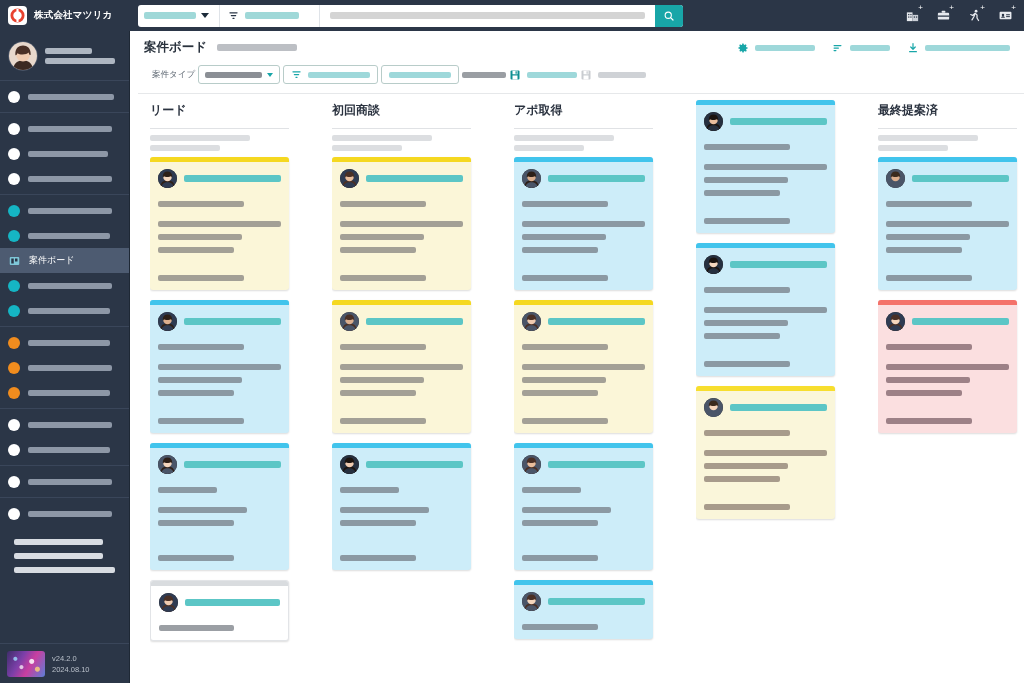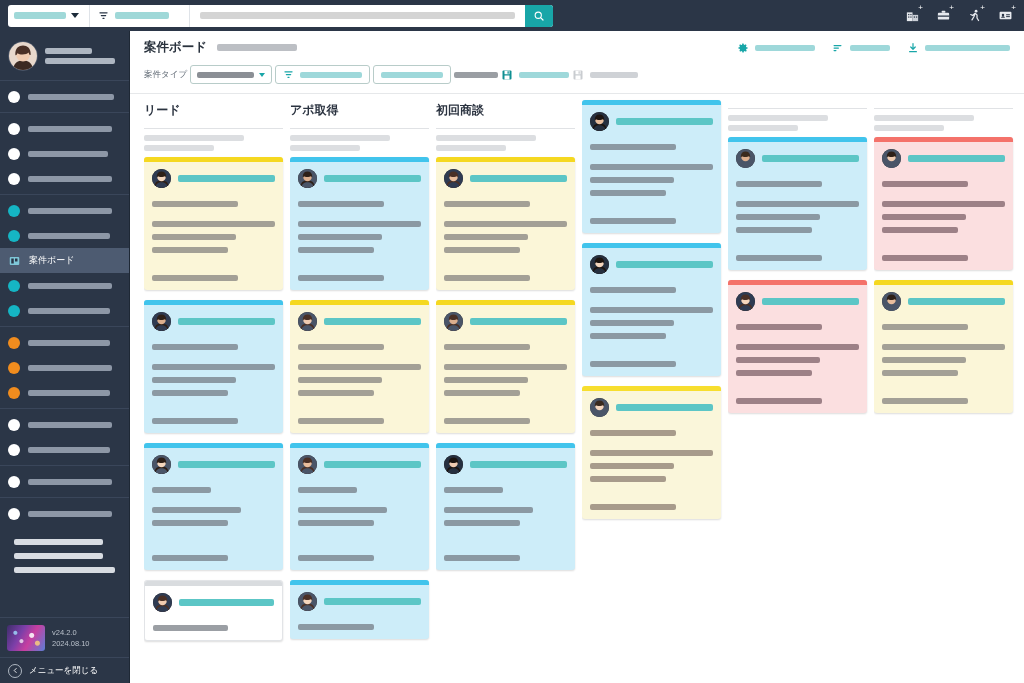--- a/index.html
+++ b/index.html
@@ -94,42 +94,42 @@
 
   .page-head { padding: 8px 0 0 14px; }
   .page-head-row { display: flex; align-items: center; gap: 10px; }
   .page-title { font-size: 12.5px; font-weight: bold; color: #29323d; white-space: nowrap; }
   .page-title-bar { height: 7px; width: 80px; border-radius: 2px; background: #bcbfc4; }
   .head-tools { margin-left: auto; display: flex; align-items: center; gap: 17px; padding-right: 14px; }
   .tool { display: flex; align-items: center; gap: 6px; }
   .tool .bar { height: 6px; border-radius: 2px; background: #9ed8da; }
 
   .filter-bar {
-    margin: 0 0 0 0; padding: 9px 14px 9px 14px; display: flex; align-items: center; gap: 3px;
+    margin: 0 0 0 8px; padding: 9px 14px 9px 14px; display: flex; align-items: center; gap: 3px;
     border-bottom: 1px solid #e6e8ea; background: #ffffff;
   }
   .fb-label { font-size: 8.5px; color: #5c6671; white-space: nowrap; }
   .fb-select {
     width: 82px; height: 19px; border: 1px solid #b8ccc9; border-radius: 3px; background: #fff;
     display: flex; align-items: center; gap: 5px; padding: 0 6px;
   }
   .fb-select .bar { height: 6px; flex: 1; border-radius: 2px; background: #8b8f95; }
   .caret-sm { width: 0; height: 0; border-left: 3.5px solid transparent; border-right: 3.5px solid transparent; border-top: 4.5px solid #18a6a8; }
   .fb-box {
     height: 19px; border: 1px solid #b8ccc9; border-radius: 3px; background: #fff;
     display: flex; align-items: center; gap: 6px; padding: 0 7px;
   }
   .fb-box .bar { height: 6px; border-radius: 2px; background: #9ed8da; }
   .fb-plain { height: 6px; border-radius: 2px; background: #9a9ea3; }
   .fb-save { display: flex; align-items: center; gap: 6px; }
   .fb-save .bar { height: 6px; border-radius: 2px; background: #9ed8da; }
   .fb-save .bar.gray { background: #cfd2d6; }
 
   
-  .board { flex: 1; display: flex; min-height: 0; overflow: hidden; padding-left: 14px; }
+  .board { flex: 1; display: flex; min-height: 0; overflow: hidden; padding-left: 20px; gap: 36px; }
   .col { width: 146px; flex: 0 0 146px; display: flex; flex-direction: column; min-height: 0; }
   .col-head { padding: 8px 0 0 0; }
   .col-title { font-size: 12px; font-weight: bold; color: #2b3340; height: 20px; white-space: nowrap; }
   .col-rule { height: 1px; background: #e0e2e5; margin: 6px 7px 6px 0; }
   .col-sub { display: flex; flex-direction: column; gap: 4px; padding-right: 7px; }
   .col-sub .bar { height: 6px; border-radius: 2px; background: #dcdee1; }
   .col-body { flex: 1; padding-top: 6px; display: flex; flex-direction: column; gap: 10px; overflow: hidden; padding-right: 7px; }
 
   .card { border-radius: 3px; overflow: hidden; position: relative; box-shadow: 0 1px 2px rgba(0,0,0,.14); }
   .card-strip { height: 5px; width: 100%; }
@@ -157,20 +157,30 @@
   .card.white .card-lines .bar { background: #9b9fa4; }
 
   .avatar-svg { display: block; width: 100%; height: 100%; }
 </style>
 </head>
 <body>
 
 <div id="app">
 
   <div class="topbar">
+    <div class="brand">
+      <span class="brand-logo">
+        <svg width="15" height="15" viewBox="0 0 24 24" aria-hidden="true">
+          <circle cx="12" cy="12" r="9" fill="none" stroke="#e8422f" stroke-width="4.5"></circle>
+          <rect x="10.3" y="1.5" width="3.4" height="7" fill="#ffffff"></rect>
+          <rect x="10.3" y="15.5" width="3.4" height="7" fill="#ffffff"></rect>
+        </svg>
+      </span>
+      <span class="brand-name">株式会社マツリカ</span>
+    </div>
 
     <div class="search-wrap">
       <div class="sw-select">
         <span class="bar"></span>
         <span class="caret"></span>
       </div>
       <div class="sw-filter">
         <svg width="11" height="11" viewBox="0 0 24 24" aria-hidden="true">
           <rect x="3" y="5" width="18" height="2.4" rx="1.2" fill="#2b3647"></rect>
           <rect x="6" y="11" width="12" height="2.4" rx="1.2" fill="#2b3647"></rect>
@@ -350,28 +360,20 @@
       <div class="sb-spacer"></div>
 
       <div class="sb-version">
         <span class="sb-thumb"></span>
         <span class="sb-ver-text">
           <span>v24.2.0</span>
           <span>2024.08.10</span>
         </span>
       </div>
 
-      <div class="sb-close">
-        <span class="sb-close-circ">
-          <svg width="7" height="7" viewBox="0 0 24 24" aria-hidden="true">
-            <polyline points="14.5,5 7.5,12 14.5,19" fill="none" stroke="#ffffff" stroke-width="3" stroke-linecap="round" stroke-linejoin="round"></polyline>
-          </svg>
-        </span>
-        <span class="sb-close-label">メニューを閉じる</span>
-      </div>
     </div>
 
     <div class="main">
 
       <div class="page-head">
         <div class="page-head-row">
           <span class="page-title">案件ボード</span>
           <span class="page-title-bar"></span>
 
           <span class="head-tools">
@@ -538,20 +540,104 @@
                   </div>
                   <div class="card-lines">
                     <span class="bar" style="width: 62%; margin-bottom: 0px;"></span>
                   </div>
                 </div>
               </div>
             </div>
           </div>
           <div class="col">
             <div class="col-head">
+              <div class="col-title">初回商談</div>
+              <div class="col-rule"></div>
+              <div class="col-sub">
+                <span class="bar" style="width: 72%;"></span>
+                <span class="bar" style="width: 50%;"></span>
+              </div>
+            </div>
+            <div class="col-body">
+              <div class="card yellow">
+                <div class="card-strip"></div>
+                <div class="card-inner">
+                  <div class="card-top">
+                    <span class="card-avatar">
+                      <svg class="avatar-svg" viewBox="0 0 40 40" aria-hidden="true">
+                        <rect width="40" height="40" fill="#2f3b52"></rect>
+                        <path d="M5 40c0-11 4-16 15-16s15 5 15 16z" fill="#4a3026"></path>
+                        <path d="M7 40c0-8 6-12 13-12s13 4 13 12z" fill="#2f3b52"></path>
+                        <circle cx="20" cy="17" r="9" fill="#e9bd9c"></circle>
+                        <path d="M10 16c0-7 4-11 10-11s10 4 10 11c0 2-1.5 1.5-2.5-1.5-2 2.5-13 3-15 .5-.5 2.5-2.5 3.5-2.5 1z" fill="#4a3026"></path>
+                      </svg>
+                    </span>
+                    <span class="card-title-bar"></span>
+                  </div>
+                  <div class="card-lines">
+                    <span class="bar" style="width: 70%; margin-bottom: 14px;"></span>
+                    <span class="bar" style="width: 100%; margin-bottom: 7px;"></span>
+                    <span class="bar" style="width: 68%; margin-bottom: 7px;"></span>
+                    <span class="bar" style="width: 62%; margin-bottom: 22px;"></span>
+                    <span class="bar" style="width: 70%; margin-bottom: 0px;"></span>
+                  </div>
+                </div>
+              </div>
+              <div class="card yellow">
+                <div class="card-strip"></div>
+                <div class="card-inner">
+                  <div class="card-top">
+                    <span class="card-avatar">
+                      <svg class="avatar-svg" viewBox="0 0 40 40" aria-hidden="true">
+                        <rect width="40" height="40" fill="#4a5568"></rect>
+                        <path d="M5 40c0-11 4-16 15-16s15 5 15 16z" fill="#4a3026"></path>
+                        <path d="M7 40c0-8 6-12 13-12s13 4 13 12z" fill="#4a5568"></path>
+                        <circle cx="20" cy="17" r="9" fill="#dcae8d"></circle>
+                        <path d="M10 16c0-7 4-11 10-11s10 4 10 11c0 2-1.5 1.5-2.5-1.5-2 2.5-13 3-15 .5-.5 2.5-2.5 3.5-2.5 1z" fill="#4a3026"></path>
+                      </svg>
+                    </span>
+                    <span class="card-title-bar"></span>
+                  </div>
+                  <div class="card-lines">
+                    <span class="bar" style="width: 70%; margin-bottom: 14px;"></span>
+                    <span class="bar" style="width: 100%; margin-bottom: 7px;"></span>
+                    <span class="bar" style="width: 68%; margin-bottom: 7px;"></span>
+                    <span class="bar" style="width: 62%; margin-bottom: 22px;"></span>
+                    <span class="bar" style="width: 70%; margin-bottom: 0px;"></span>
+                  </div>
+                </div>
+              </div>
+              <div class="card blue">
+                <div class="card-strip"></div>
+                <div class="card-inner">
+                  <div class="card-top">
+                    <span class="card-avatar">
+                      <svg class="avatar-svg" viewBox="0 0 40 40" aria-hidden="true">
+                        <rect width="40" height="40" fill="#26303f"></rect>
+                        <path d="M5 40c0-11 4-16 15-16s15 5 15 16z" fill="#1c1410"></path>
+                        <path d="M7 40c0-8 6-12 13-12s13 4 13 12z" fill="#26303f"></path>
+                        <circle cx="20" cy="17" r="9" fill="#f0cbb0"></circle>
+                        <path d="M10 16c0-7 4-11 10-11s10 4 10 11c0 2-1.5 1.5-2.5-1.5-2 2.5-13 3-15 .5-.5 2.5-2.5 3.5-2.5 1z" fill="#1c1410"></path>
+                      </svg>
+                    </span>
+                    <span class="card-title-bar"></span>
+                  </div>
+                  <div class="card-lines">
+                    <span class="bar" style="width: 48%; margin-bottom: 14px;"></span>
+                    <span class="bar" style="width: 72%; margin-bottom: 7px;"></span>
+                    <span class="bar" style="width: 62%; margin-bottom: 7px;"></span>
+                    <span class="bar" style="height: 0px; margin-bottom: 22px;"></span>
+                    <span class="bar" style="width: 62%; margin-bottom: 0px;"></span>
+                  </div>
+                </div>
+              </div>
+            </div>
+          </div>
+          <div class="col">
+            <div class="col-head">
               <div class="col-title">アポ取得</div>
               <div class="col-rule"></div>
               <div class="col-sub">
                 <span class="bar" style="width: 72%;"></span>
                 <span class="bar" style="width: 50%;"></span>
               </div>
             </div>
             <div class="col-body">
               <div class="card blue">
                 <div class="card-strip"></div>
@@ -641,104 +727,20 @@
                     <span class="card-title-bar"></span>
                   </div>
                   <div class="card-lines">
                     <span class="bar" style="width: 62%; margin-bottom: 0px;"></span>
                   </div>
                 </div>
               </div>
             </div>
           </div>
           <div class="col">
-            <div class="col-head">
-              <div class="col-title">初回商談</div>
-              <div class="col-rule"></div>
-              <div class="col-sub">
-                <span class="bar" style="width: 72%;"></span>
-                <span class="bar" style="width: 50%;"></span>
-              </div>
-            </div>
-            <div class="col-body">
-              <div class="card yellow">
-                <div class="card-strip"></div>
-                <div class="card-inner">
-                  <div class="card-top">
-                    <span class="card-avatar">
-                      <svg class="avatar-svg" viewBox="0 0 40 40" aria-hidden="true">
-                        <rect width="40" height="40" fill="#2f3b52"></rect>
-                        <path d="M5 40c0-11 4-16 15-16s15 5 15 16z" fill="#4a3026"></path>
-                        <path d="M7 40c0-8 6-12 13-12s13 4 13 12z" fill="#2f3b52"></path>
-                        <circle cx="20" cy="17" r="9" fill="#e9bd9c"></circle>
-                        <path d="M10 16c0-7 4-11 10-11s10 4 10 11c0 2-1.5 1.5-2.5-1.5-2 2.5-13 3-15 .5-.5 2.5-2.5 3.5-2.5 1z" fill="#4a3026"></path>
-                      </svg>
-                    </span>
-                    <span class="card-title-bar"></span>
-                  </div>
-                  <div class="card-lines">
-                    <span class="bar" style="width: 70%; margin-bottom: 14px;"></span>
-                    <span class="bar" style="width: 100%; margin-bottom: 7px;"></span>
-                    <span class="bar" style="width: 68%; margin-bottom: 7px;"></span>
-                    <span class="bar" style="width: 62%; margin-bottom: 22px;"></span>
-                    <span class="bar" style="width: 70%; margin-bottom: 0px;"></span>
-                  </div>
-                </div>
-              </div>
-              <div class="card yellow">
-                <div class="card-strip"></div>
-                <div class="card-inner">
-                  <div class="card-top">
-                    <span class="card-avatar">
-                      <svg class="avatar-svg" viewBox="0 0 40 40" aria-hidden="true">
-                        <rect width="40" height="40" fill="#4a5568"></rect>
-                        <path d="M5 40c0-11 4-16 15-16s15 5 15 16z" fill="#4a3026"></path>
-                        <path d="M7 40c0-8 6-12 13-12s13 4 13 12z" fill="#4a5568"></path>
-                        <circle cx="20" cy="17" r="9" fill="#dcae8d"></circle>
-                        <path d="M10 16c0-7 4-11 10-11s10 4 10 11c0 2-1.5 1.5-2.5-1.5-2 2.5-13 3-15 .5-.5 2.5-2.5 3.5-2.5 1z" fill="#4a3026"></path>
-                      </svg>
-                    </span>
-                    <span class="card-title-bar"></span>
-                  </div>
-                  <div class="card-lines">
-                    <span class="bar" style="width: 70%; margin-bottom: 14px;"></span>
-                    <span class="bar" style="width: 100%; margin-bottom: 7px;"></span>
-                    <span class="bar" style="width: 68%; margin-bottom: 7px;"></span>
-                    <span class="bar" style="width: 62%; margin-bottom: 22px;"></span>
-                    <span class="bar" style="width: 70%; margin-bottom: 0px;"></span>
-                  </div>
-                </div>
-              </div>
-              <div class="card blue">
-                <div class="card-strip"></div>
-                <div class="card-inner">
-                  <div class="card-top">
-                    <span class="card-avatar">
-                      <svg class="avatar-svg" viewBox="0 0 40 40" aria-hidden="true">
-                        <rect width="40" height="40" fill="#26303f"></rect>
-                        <path d="M5 40c0-11 4-16 15-16s15 5 15 16z" fill="#1c1410"></path>
-                        <path d="M7 40c0-8 6-12 13-12s13 4 13 12z" fill="#26303f"></path>
-                        <circle cx="20" cy="17" r="9" fill="#f0cbb0"></circle>
-                        <path d="M10 16c0-7 4-11 10-11s10 4 10 11c0 2-1.5 1.5-2.5-1.5-2 2.5-13 3-15 .5-.5 2.5-2.5 3.5-2.5 1z" fill="#1c1410"></path>
-                      </svg>
-                    </span>
-                    <span class="card-title-bar"></span>
-                  </div>
-                  <div class="card-lines">
-                    <span class="bar" style="width: 48%; margin-bottom: 14px;"></span>
-                    <span class="bar" style="width: 72%; margin-bottom: 7px;"></span>
-                    <span class="bar" style="width: 62%; margin-bottom: 7px;"></span>
-                    <span class="bar" style="height: 0px; margin-bottom: 22px;"></span>
-                    <span class="bar" style="width: 62%; margin-bottom: 0px;"></span>
-                  </div>
-                </div>
-              </div>
-            </div>
-          </div>
-          <div class="col">
             <div class="col-body">
               <div class="card blue">
                 <div class="card-strip"></div>
                 <div class="card-inner">
                   <div class="card-top">
                     <span class="card-avatar">
                       <svg class="avatar-svg" viewBox="0 0 40 40" aria-hidden="true">
                         <rect width="40" height="40" fill="#26303f"></rect>
                         <path d="M5 40c0-11 4-16 15-16s15 5 15 16z" fill="#1c1410"></path>
                         <path d="M7 40c0-8 6-12 13-12s13 4 13 12z" fill="#26303f"></path>
@@ -784,20 +786,79 @@
               <div class="card yellow2">
                 <div class="card-strip"></div>
                 <div class="card-inner">
                   <div class="card-top">
                     <span class="card-avatar">
                       <svg class="avatar-svg" viewBox="0 0 40 40" aria-hidden="true">
                         <rect width="40" height="40" fill="#4a5568"></rect>
                         <path d="M7 40c0-8 6-12 13-12s13 4 13 12z" fill="#4a5568"></path>
                         <circle cx="20" cy="17" r="9" fill="#f5d6bd"></circle>
                         <path d="M10 16c0-7 4-11 10-11s10 4 10 11c0 2-1.5 1.5-2.5-1.5-2 2.5-13 3-15 .5-.5 2.5-2.5 3.5-2.5 1z" fill="#3a2a1e"></path>
+                      </svg>
+                    </span>
+                    <span class="card-title-bar"></span>
+                  </div>
+                  <div class="card-lines">
+                    <span class="bar" style="width: 70%; margin-bottom: 14px;"></span>
+                    <span class="bar" style="width: 100%; margin-bottom: 7px;"></span>
+                    <span class="bar" style="width: 68%; margin-bottom: 7px;"></span>
+                    <span class="bar" style="width: 62%; margin-bottom: 22px;"></span>
+                    <span class="bar" style="width: 70%; margin-bottom: 0px;"></span>
+                  </div>
+                </div>
+              </div>
+            </div>
+          </div>
+          <div class="col">
+            <div class="col-head">
+              <div class="col-title">最終提案済</div>
+              <div class="col-rule"></div>
+              <div class="col-sub">
+                <span class="bar" style="width: 72%;"></span>
+                <span class="bar" style="width: 50%;"></span>
+              </div>
+            </div>
+            <div class="col-body">
+              <div class="card blue">
+                <div class="card-strip"></div>
+                <div class="card-inner">
+                  <div class="card-top">
+                    <span class="card-avatar">
+                      <svg class="avatar-svg" viewBox="0 0 40 40" aria-hidden="true">
+                        <rect width="40" height="40" fill="#4a5568"></rect>
+                        <path d="M7 40c0-8 6-12 13-12s13 4 13 12z" fill="#4a5568"></path>
+                        <circle cx="20" cy="17" r="9" fill="#dcae8d"></circle>
+                        <path d="M10 16c0-7 4-11 10-11s10 4 10 11c0 2-1.5 1.5-2.5-1.5-2 2.5-13 3-15 .5-.5 2.5-2.5 3.5-2.5 1z" fill="#3a2a1e"></path>
+                      </svg>
+                    </span>
+                    <span class="card-title-bar"></span>
+                  </div>
+                  <div class="card-lines">
+                    <span class="bar" style="width: 70%; margin-bottom: 14px;"></span>
+                    <span class="bar" style="width: 100%; margin-bottom: 7px;"></span>
+                    <span class="bar" style="width: 68%; margin-bottom: 7px;"></span>
+                    <span class="bar" style="width: 62%; margin-bottom: 22px;"></span>
+                    <span class="bar" style="width: 70%; margin-bottom: 0px;"></span>
+                  </div>
+                </div>
+              </div>
+              <div class="card pink">
+                <div class="card-strip"></div>
+                <div class="card-inner">
+                  <div class="card-top">
+                    <span class="card-avatar">
+                      <svg class="avatar-svg" viewBox="0 0 40 40" aria-hidden="true">
+                        <rect width="40" height="40" fill="#2f3b52"></rect>
+                        <path d="M5 40c0-11 4-16 15-16s15 5 15 16z" fill="#4a3026"></path>
+                        <path d="M7 40c0-8 6-12 13-12s13 4 13 12z" fill="#2f3b52"></path>
+                        <circle cx="20" cy="17" r="9" fill="#f5d6bd"></circle>
+                        <path d="M10 16c0-7 4-11 10-11s10 4 10 11c0 2-1.5 1.5-2.5-1.5-2 2.5-13 3-15 .5-.5 2.5-2.5 3.5-2.5 1z" fill="#4a3026"></path>
                       </svg>
                     </span>
                     <span class="card-title-bar"></span>
                   </div>
                   <div class="card-lines">
                     <span class="bar" style="width: 70%; margin-bottom: 14px;"></span>
                     <span class="bar" style="width: 100%; margin-bottom: 7px;"></span>
                     <span class="bar" style="width: 68%; margin-bottom: 7px;"></span>
                     <span class="bar" style="width: 62%; margin-bottom: 22px;"></span>
                     <span class="bar" style="width: 70%; margin-bottom: 0px;"></span>
@@ -808,78 +869,20 @@
           </div>
           <div class="col">
             <div class="col-head">
               <div class="col-rule"></div>
               <div class="col-sub">
                 <span class="bar" style="width: 72%;"></span>
                 <span class="bar" style="width: 50%;"></span>
               </div>
             </div>
             <div class="col-body">
-              <div class="card blue">
-                <div class="card-strip"></div>
-                <div class="card-inner">
-                  <div class="card-top">
-                    <span class="card-avatar">
-                      <svg class="avatar-svg" viewBox="0 0 40 40" aria-hidden="true">
-                        <rect width="40" height="40" fill="#4a5568"></rect>
-                        <path d="M7 40c0-8 6-12 13-12s13 4 13 12z" fill="#4a5568"></path>
-                        <circle cx="20" cy="17" r="9" fill="#dcae8d"></circle>
-                        <path d="M10 16c0-7 4-11 10-11s10 4 10 11c0 2-1.5 1.5-2.5-1.5-2 2.5-13 3-15 .5-.5 2.5-2.5 3.5-2.5 1z" fill="#3a2a1e"></path>
-                      </svg>
-                    </span>
-                    <span class="card-title-bar"></span>
-                  </div>
-                  <div class="card-lines">
-                    <span class="bar" style="width: 70%; margin-bottom: 14px;"></span>
-                    <span class="bar" style="width: 100%; margin-bottom: 7px;"></span>
-                    <span class="bar" style="width: 68%; margin-bottom: 7px;"></span>
-                    <span class="bar" style="width: 62%; margin-bottom: 22px;"></span>
-                    <span class="bar" style="width: 70%; margin-bottom: 0px;"></span>
-                  </div>
-                </div>
-              </div>
-              <div class="card pink">
-                <div class="card-strip"></div>
-                <div class="card-inner">
-                  <div class="card-top">
-                    <span class="card-avatar">
-                      <svg class="avatar-svg" viewBox="0 0 40 40" aria-hidden="true">
-                        <rect width="40" height="40" fill="#2f3b52"></rect>
-                        <path d="M5 40c0-11 4-16 15-16s15 5 15 16z" fill="#4a3026"></path>
-                        <path d="M7 40c0-8 6-12 13-12s13 4 13 12z" fill="#2f3b52"></path>
-                        <circle cx="20" cy="17" r="9" fill="#f5d6bd"></circle>
-                        <path d="M10 16c0-7 4-11 10-11s10 4 10 11c0 2-1.5 1.5-2.5-1.5-2 2.5-13 3-15 .5-.5 2.5-2.5 3.5-2.5 1z" fill="#4a3026"></path>
-                      </svg>
-                    </span>
-                    <span class="card-title-bar"></span>
-                  </div>
-                  <div class="card-lines">
-                    <span class="bar" style="width: 70%; margin-bottom: 14px;"></span>
-                    <span class="bar" style="width: 100%; margin-bottom: 7px;"></span>
-                    <span class="bar" style="width: 68%; margin-bottom: 7px;"></span>
-                    <span class="bar" style="width: 62%; margin-bottom: 22px;"></span>
-                    <span class="bar" style="width: 70%; margin-bottom: 0px;"></span>
-                  </div>
-                </div>
-              </div>
-            </div>
-          </div>
-          <div class="col">
-            <div class="col-head">
-              <div class="col-rule"></div>
-              <div class="col-sub">
-                <span class="bar" style="width: 72%;"></span>
-                <span class="bar" style="width: 50%;"></span>
-              </div>
-            </div>
-            <div class="col-body">
               <div class="card pink">
                 <div class="card-strip"></div>
                 <div class="card-inner">
                   <div class="card-top">
                     <span class="card-avatar">
                       <svg class="avatar-svg" viewBox="0 0 40 40" aria-hidden="true">
                         <rect width="40" height="40" fill="#4a5568"></rect>
                         <path d="M7 40c0-8 6-12 13-12s13 4 13 12z" fill="#4a5568"></path>
                         <circle cx="20" cy="17" r="9" fill="#f0cbb0"></circle>
                         <path d="M10 16c0-7 4-11 10-11s10 4 10 11c0 2-1.5 1.5-2.5-1.5-2 2.5-13 3-15 .5-.5 2.5-2.5 3.5-2.5 1z" fill="#2e2018"></path>

